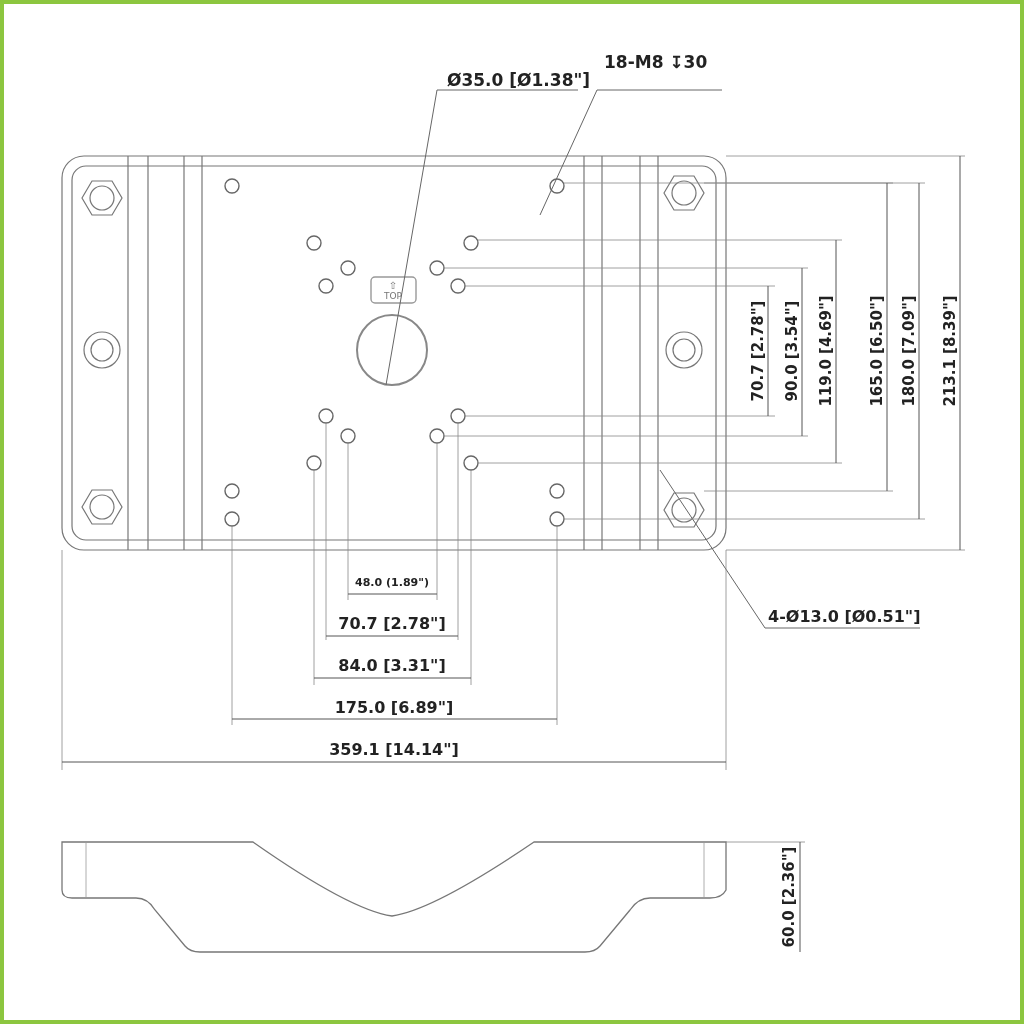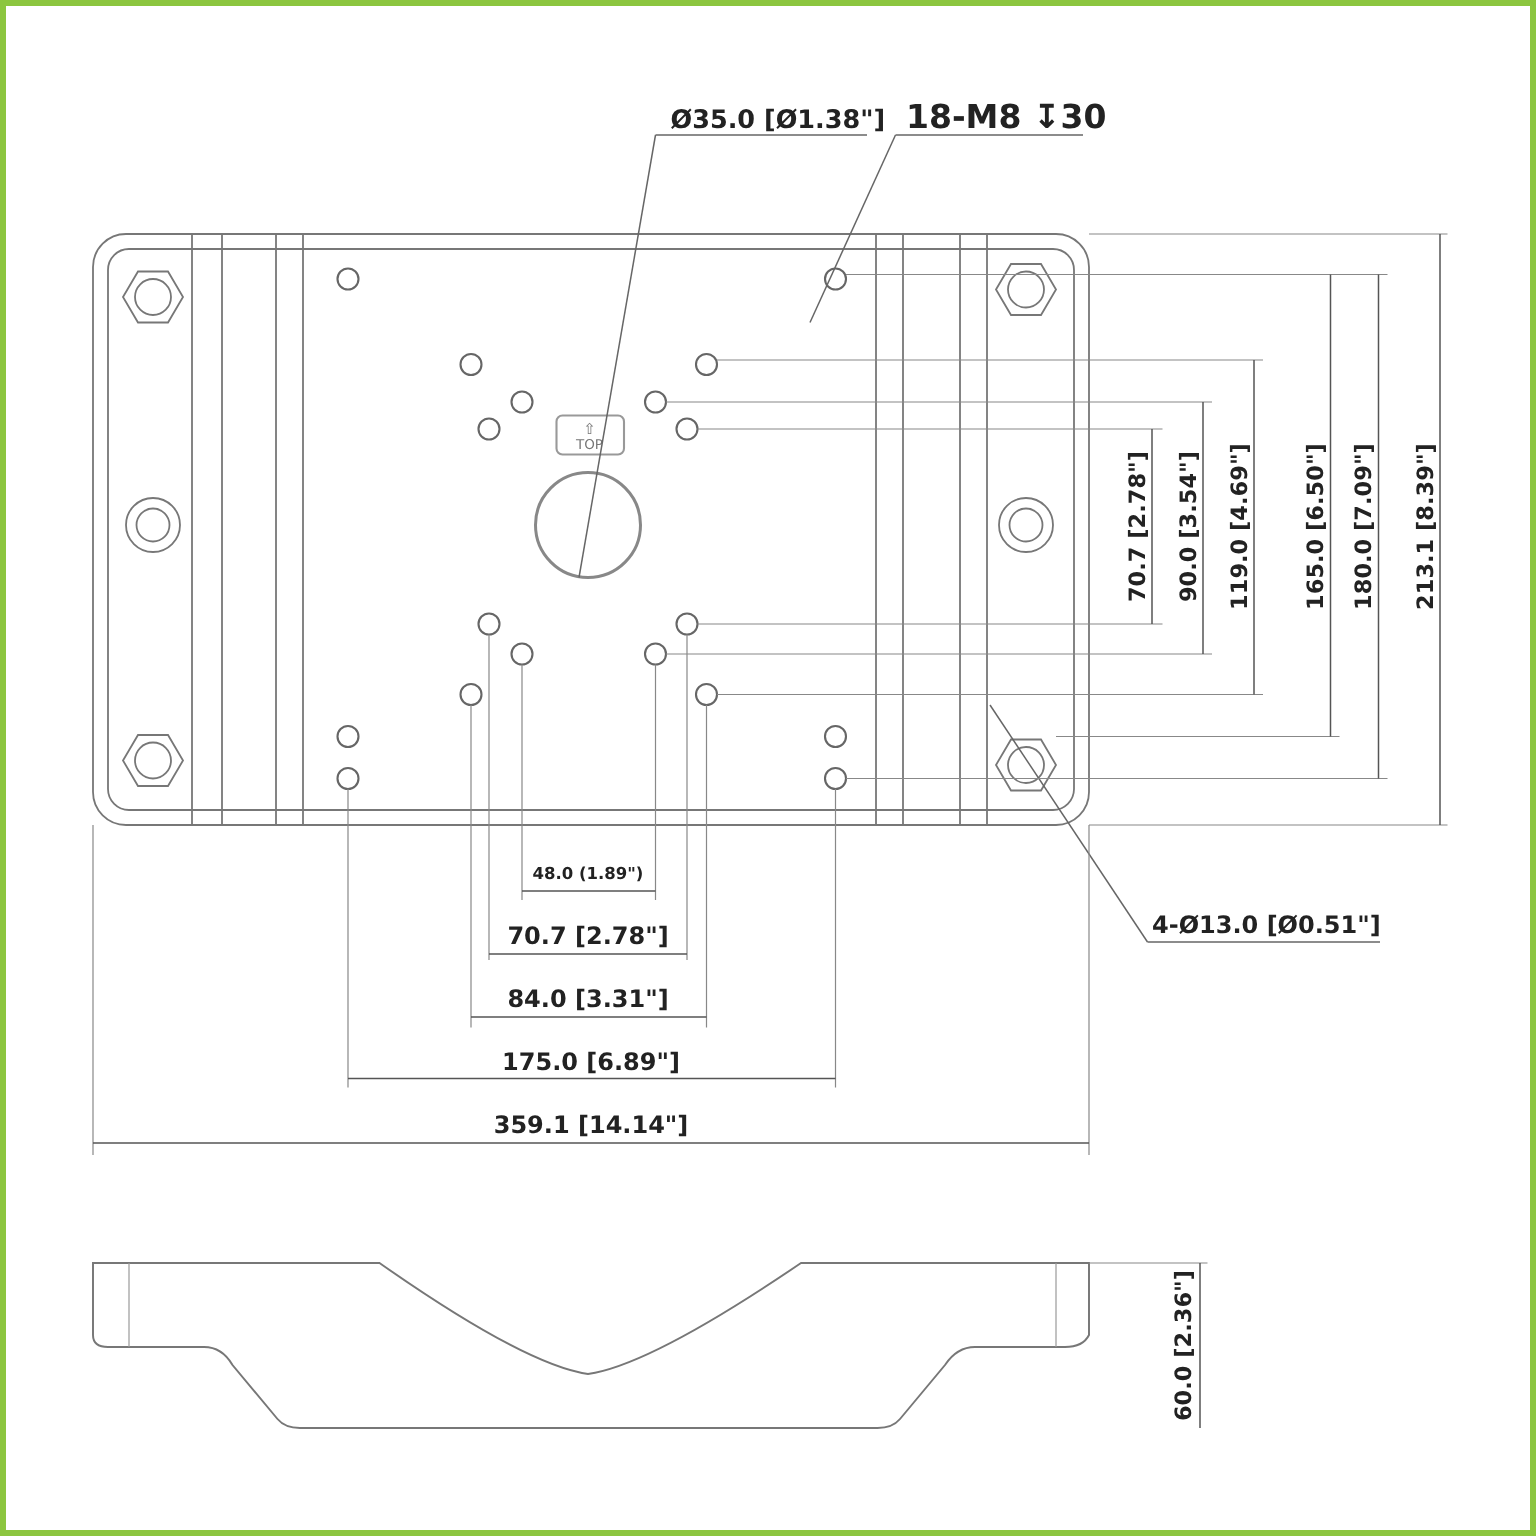--- a/index.html
+++ b/index.html
@@ -122,21 +122,21 @@
   </g>
 
   <path d="M62 842 L253 842 Q350 910 392 916 Q434 910 534 842 L726 842 L726 890 Q722 898 710 898 L650 898 Q638 898 630 910 L600 946 Q595 952 585 952 L200 952 Q190 952 185 946 L155 910 Q148 898 136 898 L72 898 Q62 898 62 890 Z" fill="none" stroke="#777" stroke-width="1.3"></path>
   <line x1="86" y1="842" x2="86" y2="898" stroke="#999" stroke-width="0.8"></line>
   <line x1="704" y1="842" x2="704" y2="898" stroke="#999" stroke-width="0.8"></line>
   <line x1="726" y1="842" x2="805" y2="842" stroke="#888" stroke-width="0.8"></line>
   <line x1="800" y1="842" x2="800" y2="952" stroke="#555" stroke-width="1"></line>
 </svg>
 
 <div style="position:absolute;left:447px;top:70px;font-weight:bold;font-size:17px;color:#222;">Ø35.0 [Ø1.38"]</div>
-<div style="position:absolute;left:604px;top:66px;font-weight:bold;font-size:22px;color:#222;">18-M8 ↧30</div>
+<div style="position:absolute;left:604px;top:52px;font-weight:bold;font-size:17px;color:#222;">18-M8 ↧30</div>
 
 <div style="position:absolute;left:758px;top:351px;transform:translate(-50%,-50%) rotate(-90deg);font-weight:bold;font-size:15px;color:#222;white-space:nowrap;">70.7 [2.78"]</div>
 <div style="position:absolute;left:792px;top:351px;transform:translate(-50%,-50%) rotate(-90deg);font-weight:bold;font-size:15px;color:#222;white-space:nowrap;">90.0 [3.54"]</div>
 <div style="position:absolute;left:826px;top:351px;transform:translate(-50%,-50%) rotate(-90deg);font-weight:bold;font-size:15px;color:#222;white-space:nowrap;">119.0 [4.69"]</div>
 <div style="position:absolute;left:877px;top:351px;transform:translate(-50%,-50%) rotate(-90deg);font-weight:bold;font-size:15px;color:#222;white-space:nowrap;">165.0 [6.50"]</div>
 <div style="position:absolute;left:909px;top:351px;transform:translate(-50%,-50%) rotate(-90deg);font-weight:bold;font-size:15px;color:#222;white-space:nowrap;">180.0 [7.09"]</div>
 <div style="position:absolute;left:950px;top:351px;transform:translate(-50%,-50%) rotate(-90deg);font-weight:bold;font-size:15px;color:#222;white-space:nowrap;">213.1 [8.39"]</div>
 
 <div style="position:absolute;left:392px;top:576px;transform:translateX(-50%);font-weight:bold;font-size:11px;color:#222;white-space:nowrap;">48.0 (1.89")</div>
 <div style="position:absolute;left:392px;top:614px;transform:translateX(-50%);font-weight:bold;font-size:16px;color:#222;white-space:nowrap;">70.7 [2.78"]</div>

